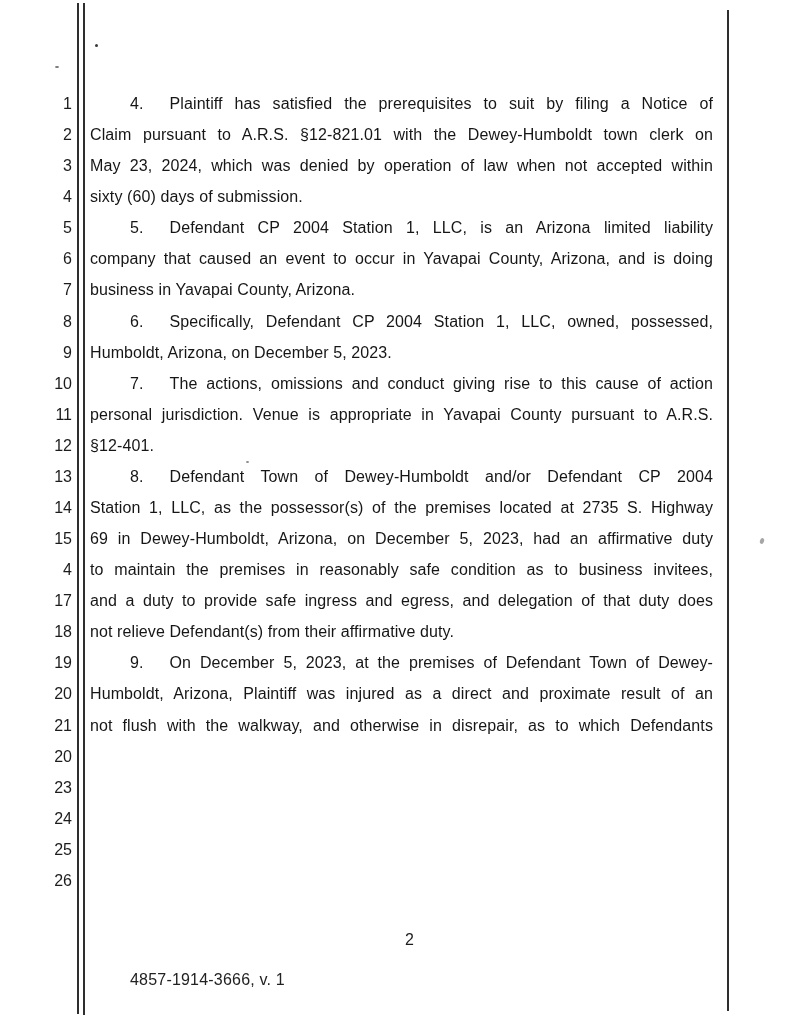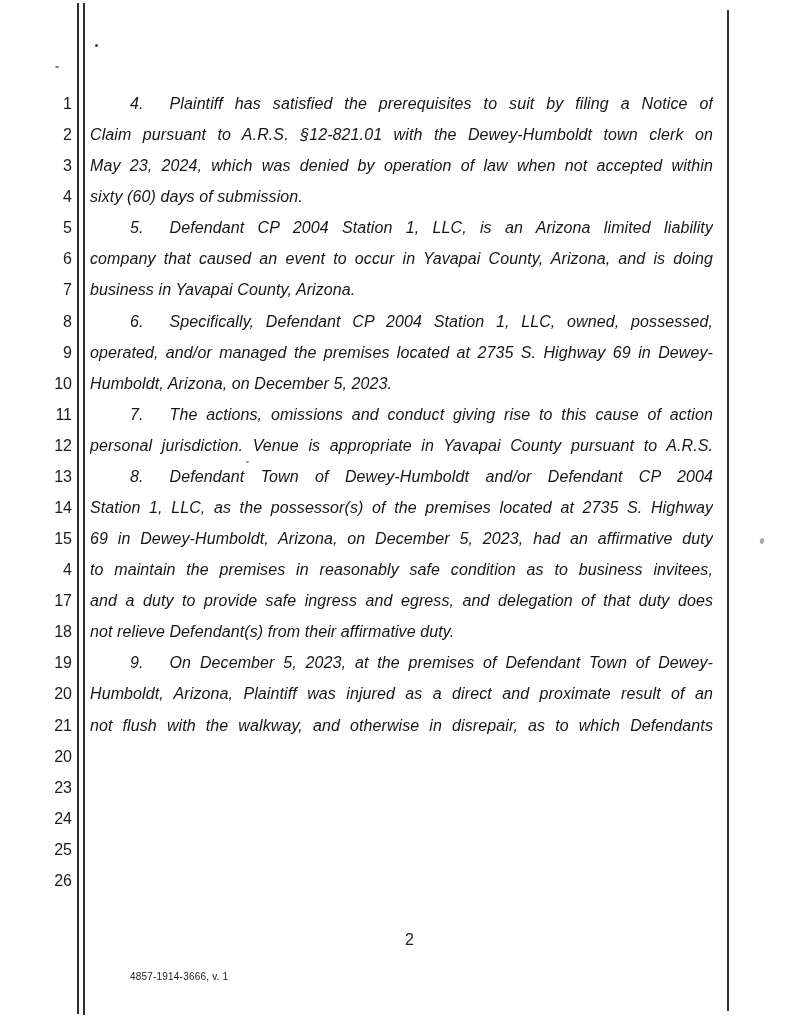--- a/index.html
+++ b/index.html
@@ -33,38 +33,38 @@
   
   .text-column {
     position: absolute;
     left: 90px; top: 88px;
     width: 623px;
     font-size: 16px;
     line-height: 31.08px;
     color: #161616;
     letter-spacing: 0.1px;
   }
-  .tline { height: 31.08px; text-align: left; white-space: normal; overflow: hidden; font-style: italic; }
+  .tline { height: 31.08px; text-align: left; white-space: normal; overflow: hidden; }
   .tline.justify { text-align: justify; text-align-last: justify; text-justify: inter-word; }
   .tab1 { display: inline-block; width: 40px; }
   .tab2 { display: inline-block; width: 26px; }
 
   
   .page-number {
     position: absolute;
     left: 90px; top: 931px;
     width: 639px;
     text-align: center;
     font-size: 16px;
     color: #1c1c1c;
   }
   .footer-id {
     position: absolute;
     left: 130px; top: 971px;
-    font-size: 10px;
+    font-size: 16px;
     letter-spacing: 0.2px;
     color: #222222;
     text-align: right;
   }
 
   
   .speck { position: absolute; background: #3a3a3a; border-radius: 50%; }
   .speck-a { left: 95px;  top: 44px;  width: 3px; height: 3px; }
   .speck-b { left: 55px;  top: 66px;  width: 4px; height: 2px; opacity: .7; }
   .speck-c { left: 246px; top: 461px; width: 3px; height: 2px; opacity: .6; }
@@ -115,24 +115,24 @@
 
   <div class="text-column">
       <div class="tline justify"><span class="tab1"></span><span>4.</span><span class="tab2"></span>Plaintiff has satisfied the prerequisites to suit by filing a Notice of</div>
       <div class="tline justify">Claim pursuant to A.R.S. §12-821.01 with the Dewey-Humboldt town clerk on</div>
       <div class="tline justify">May 23, 2024, which was denied by operation of law when not accepted within</div>
       <div class="tline">sixty (60) days of submission.</div>
       <div class="tline justify"><span class="tab1"></span><span>5.</span><span class="tab2"></span>Defendant CP 2004 Station 1, LLC, is an Arizona limited liability</div>
       <div class="tline justify">company that caused an event to occur in Yavapai County, Arizona, and is doing</div>
       <div class="tline">business in Yavapai County, Arizona.</div>
       <div class="tline justify"><span class="tab1"></span><span>6.</span><span class="tab2"></span>Specifically, Defendant CP 2004 Station 1, LLC, owned, possessed,</div>
-      <div class="tline justify">operated, and/or managed the premises located at 2735 S. Highway 69 in Dewey-</div>
       <div class="tline">Humboldt, Arizona, on December 5, 2023.</div>
       <div class="tline justify"><span class="tab1"></span><span>7.</span><span class="tab2"></span>The actions, omissions and conduct giving rise to this cause of action</div>
       <div class="tline justify">personal jurisdiction.  Venue is appropriate in Yavapai County pursuant to A.R.S.</div>
+      <div class="tline">§12-401.</div>
       <div class="tline justify"><span class="tab1"></span><span>8.</span><span class="tab2"></span>Defendant Town of Dewey-Humboldt and/or Defendant CP 2004</div>
       <div class="tline justify">Station 1, LLC, as the possessor(s) of the premises located at 2735 S. Highway</div>
       <div class="tline justify">69 in Dewey-Humboldt, Arizona, on December 5, 2023, had an affirmative duty</div>
       <div class="tline justify">to maintain the premises in reasonably safe condition as to business invitees,</div>
       <div class="tline justify">and a duty to provide safe ingress and egress, and delegation of that duty does</div>
       <div class="tline">not relieve Defendant(s) from their affirmative duty.</div>
       <div class="tline justify"><span class="tab1"></span><span>9.</span><span class="tab2"></span>On December 5, 2023, at the premises of Defendant Town of Dewey-</div>
       <div class="tline justify">Humboldt, Arizona, Plaintiff was injured as a direct and proximate result of an</div>
       <div class="tline justify">not flush with the walkway, and otherwise in disrepair, as to which Defendants</div>
       <div class="tline"></div>

